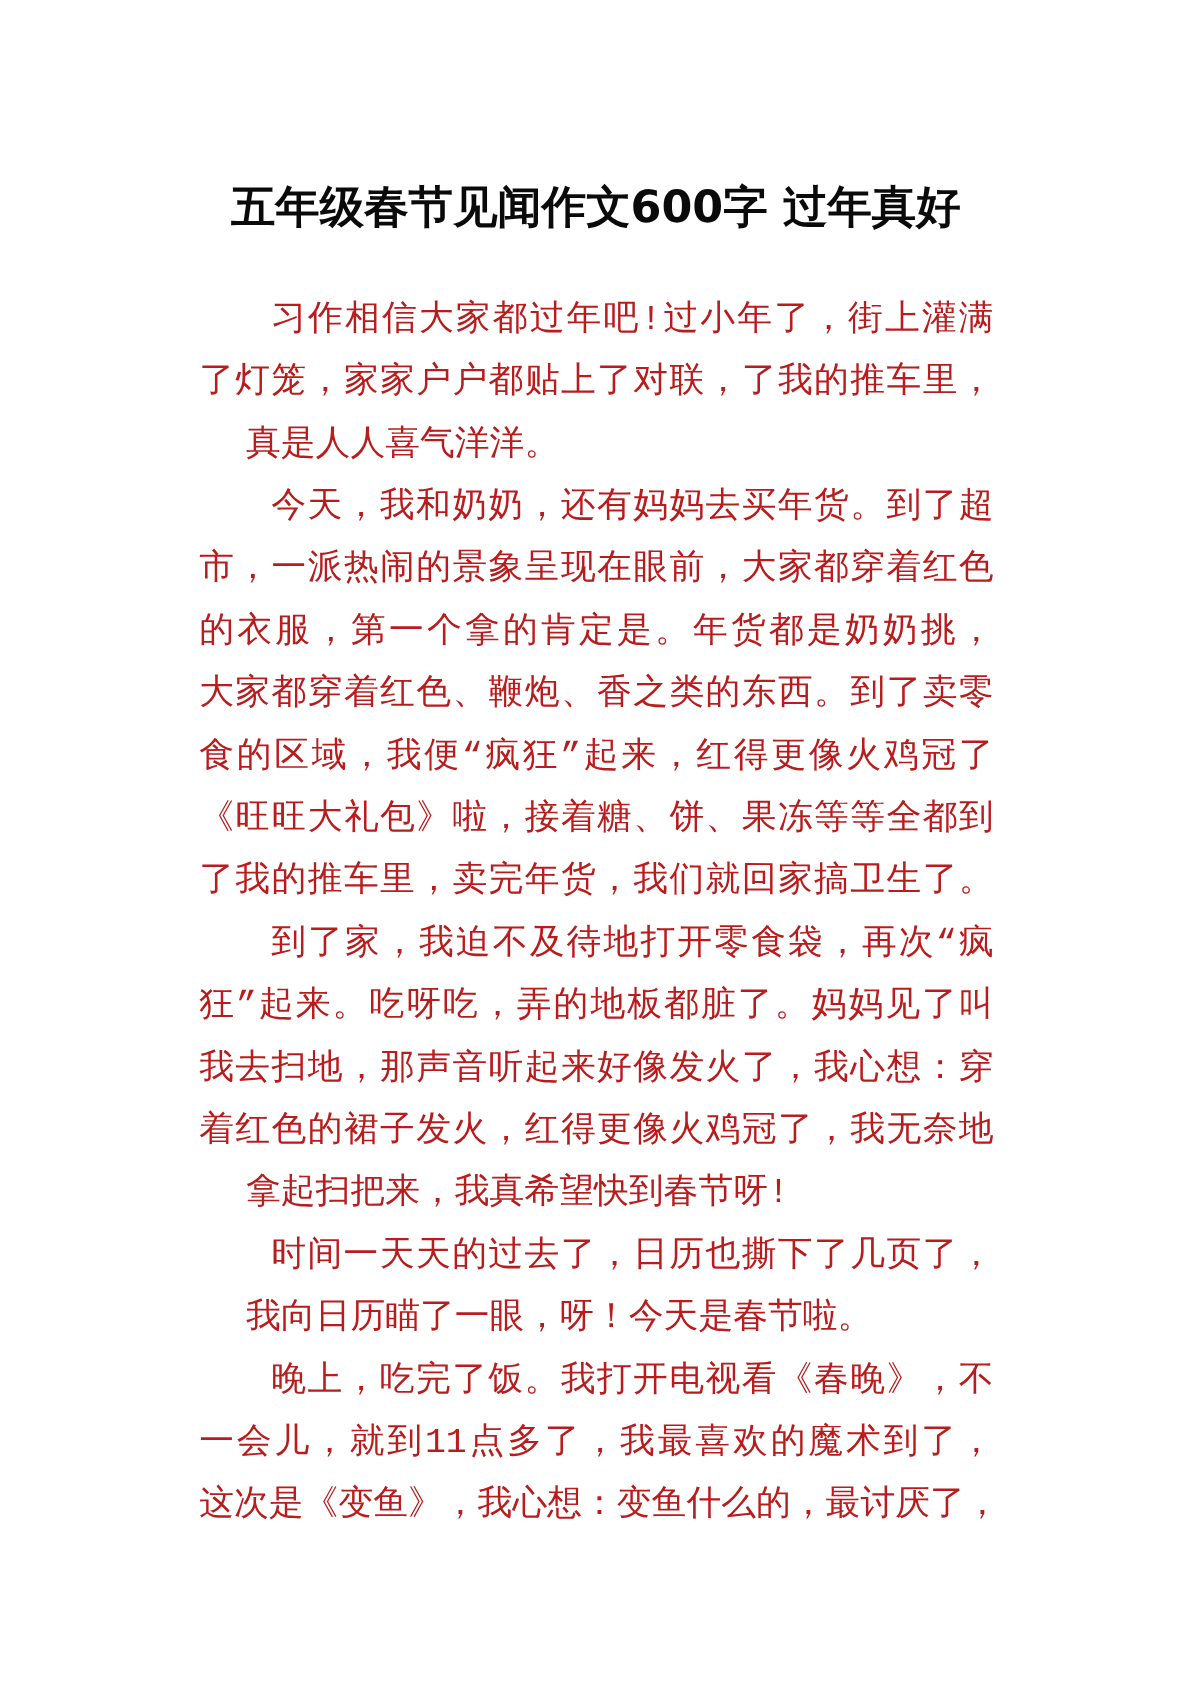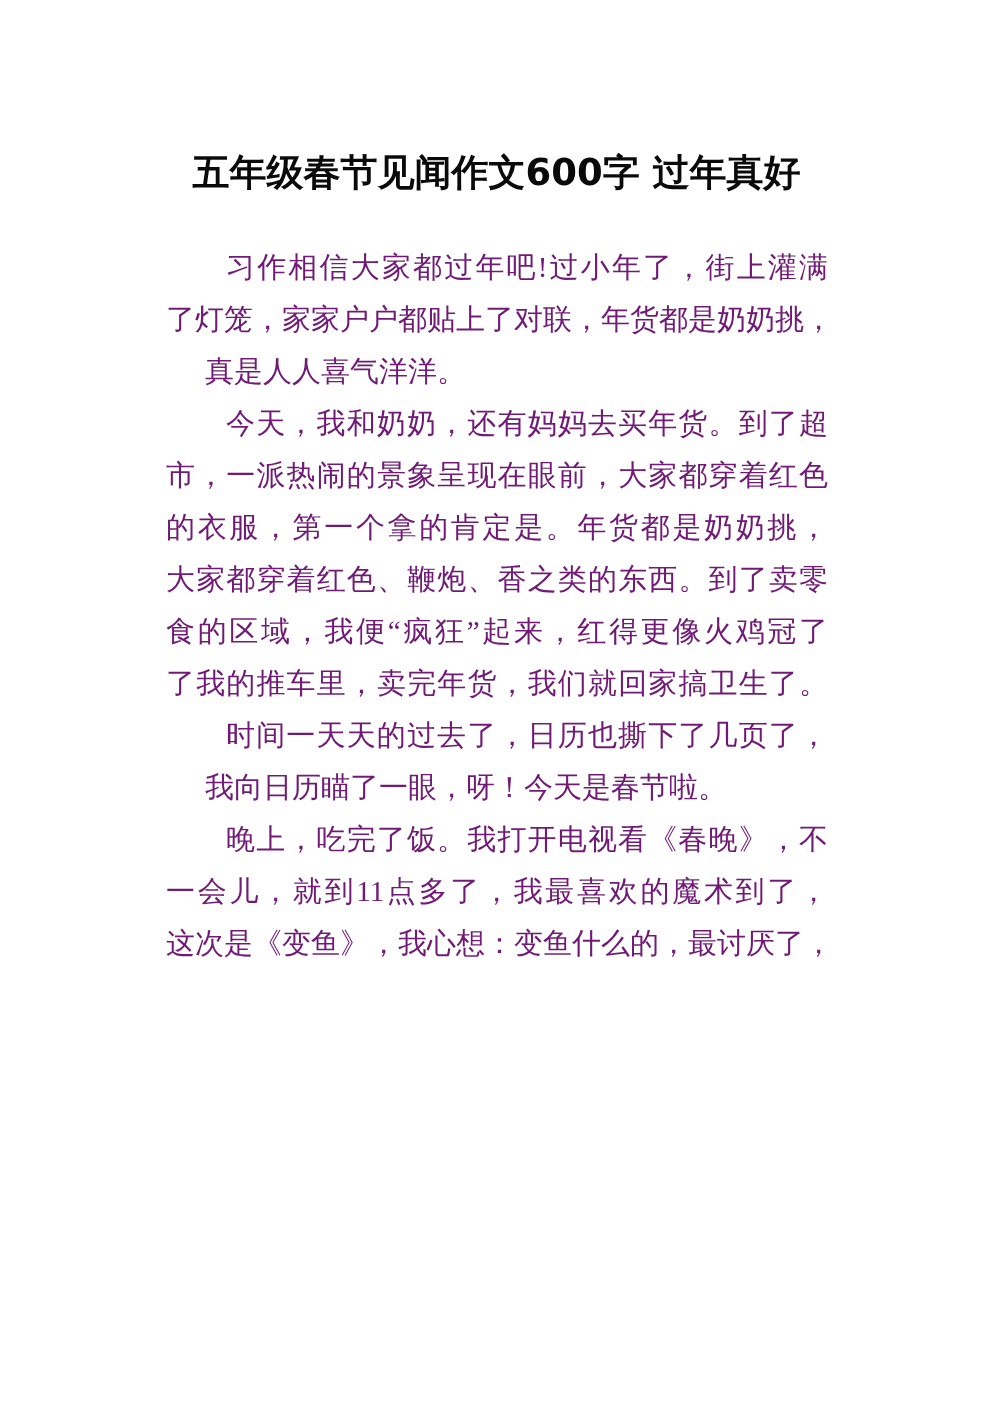--- a/index.html
+++ b/index.html
@@ -32,23 +32,23 @@
     font-size: 37px;
     line-height: 60px;
     letter-spacing: 0px;
     color: #0a0a0a;
   }
   .body-text {
     position: absolute;
     left: 166px;
     top: 241px;
     width: 662px;
-    font-family: Liberation Serif, serif;
+    font-family: Liberation Mono, monospace;
     font-size: 29px;
-    color: #701a75;
+    color: #b91c1c;
   }
   .line {
     height: 52px;
     line-height: 52px;
     white-space: nowrap;
     overflow: visible;
     text-align: justify;
     text-align-last: justify;
   }
   .line.last {
@@ -62,33 +62,41 @@
 </head>
 <body>
 
 <div class="page">
   <h1 class="title">五年级春节见闻作文600字  过年真好</h1>
 
   <div class="body-text">
 
     <div>
       <div class="line indent">习作相信大家都过年吧!过小年了，街上灌满</div>
-      <div class="line">了灯笼，家家户户都贴上了对联，年货都是奶奶挑，</div>
+      <div class="line">了灯笼，家家户户都贴上了对联，了我的推车里，</div>
       <div class="line last">真是人人喜气洋洋。</div>
     </div>
 
     <div>
       <div class="line indent">今天，我和奶奶，还有妈妈去买年货。到了超</div>
       <div class="line">市，一派热闹的景象呈现在眼前，大家都穿着红色</div>
       <div class="line">的衣服，第一个拿的肯定是。年货都是奶奶挑，</div>
       <div class="line">大家都穿着红色、鞭炮、香之类的东西。到了卖零</div>
       <div class="line">食的区域，我便“疯狂”起来，红得更像火鸡冠了</div>
+      <div class="line">《旺旺大礼包》啦，接着糖、饼、果冻等等全都到</div>
       <div class="line">了我的推车里，卖完年货，我们就回家搞卫生了。</div>
     </div>
 
+    <div>
+      <div class="line indent">到了家，我迫不及待地打开零食袋，再次“疯</div>
+      <div class="line">狂”起来。吃呀吃，弄的地板都脏了。妈妈见了叫</div>
+      <div class="line">我去扫地，那声音听起来好像发火了，我心想：穿</div>
+      <div class="line">着红色的裙子发火，红得更像火鸡冠了，我无奈地</div>
+      <div class="line last">拿起扫把来，我真希望快到春节呀!</div>
+    </div>
 
     <div>
       <div class="line indent">时间一天天的过去了，日历也撕下了几页了，</div>
       <div class="line last">我向日历瞄了一眼，呀！今天是春节啦。</div>
     </div>
 
     <div>
       <div class="line indent">晚上，吃完了饭。我打开电视看《春晚》，不</div>
       <div class="line">一会儿，就到11点多了，我最喜欢的魔术到了，</div>
       <div class="line">这次是《变鱼》，我心想：变鱼什么的，最讨厌了，</div>

